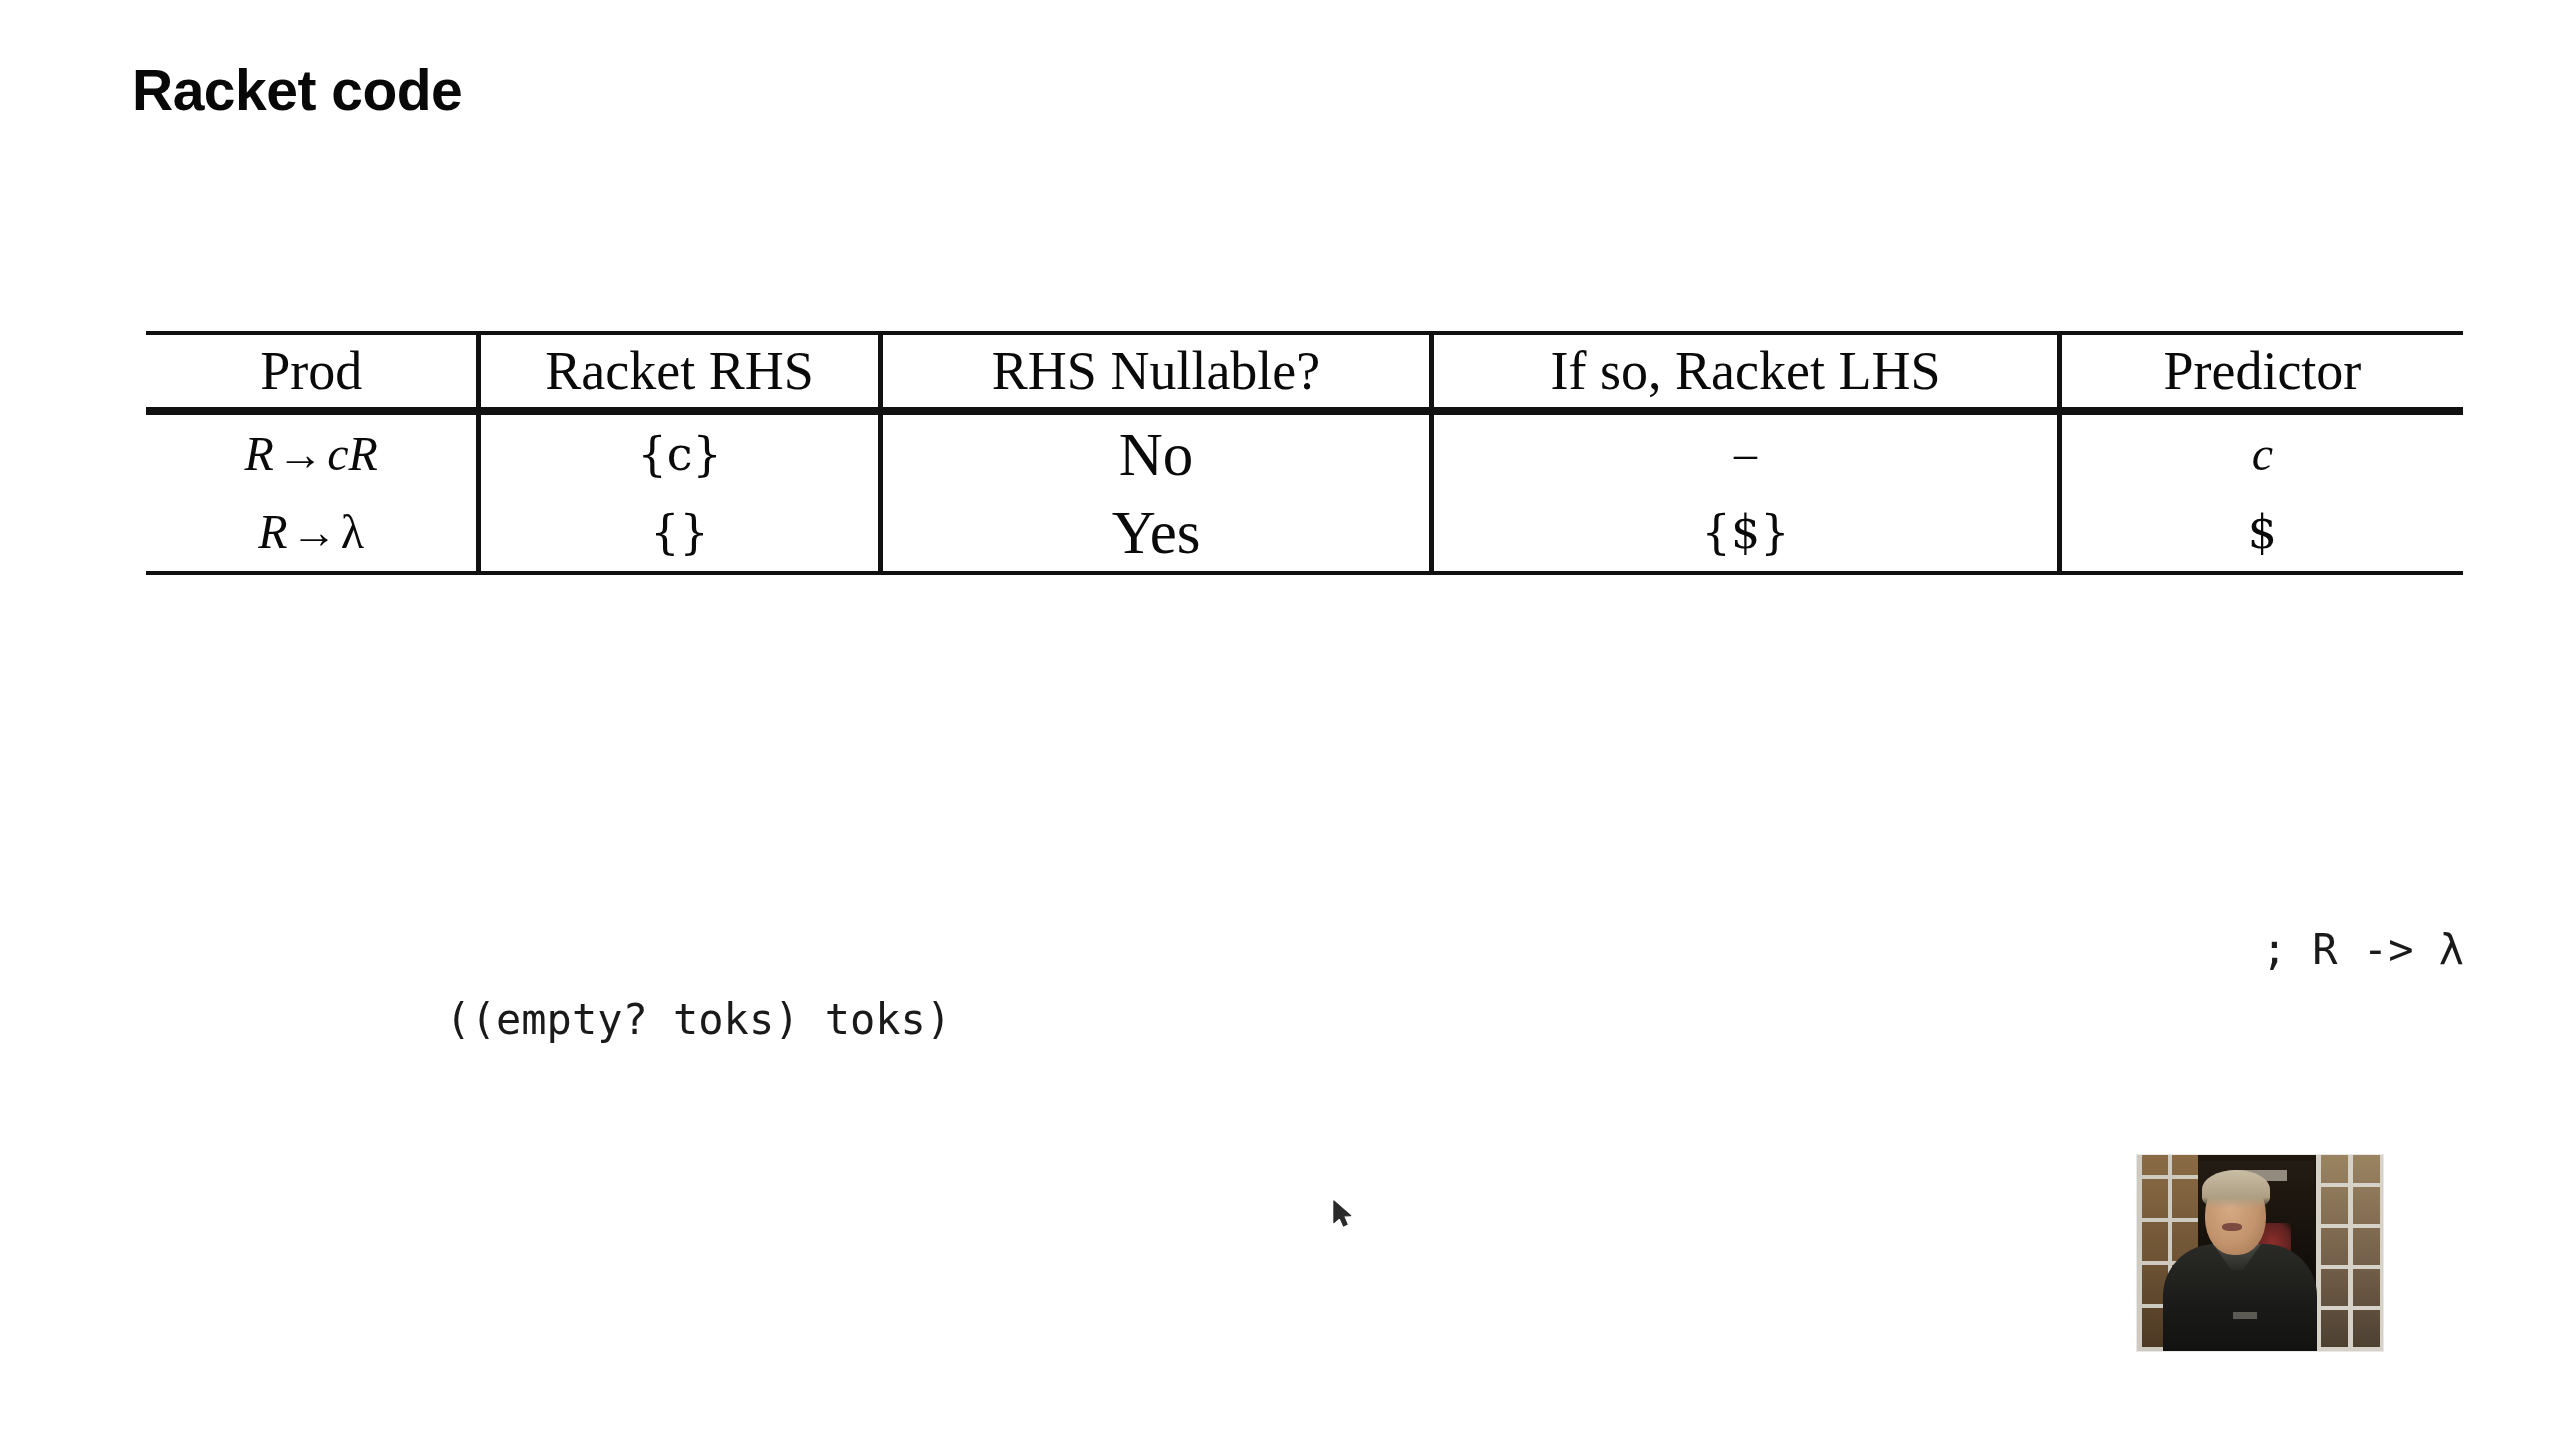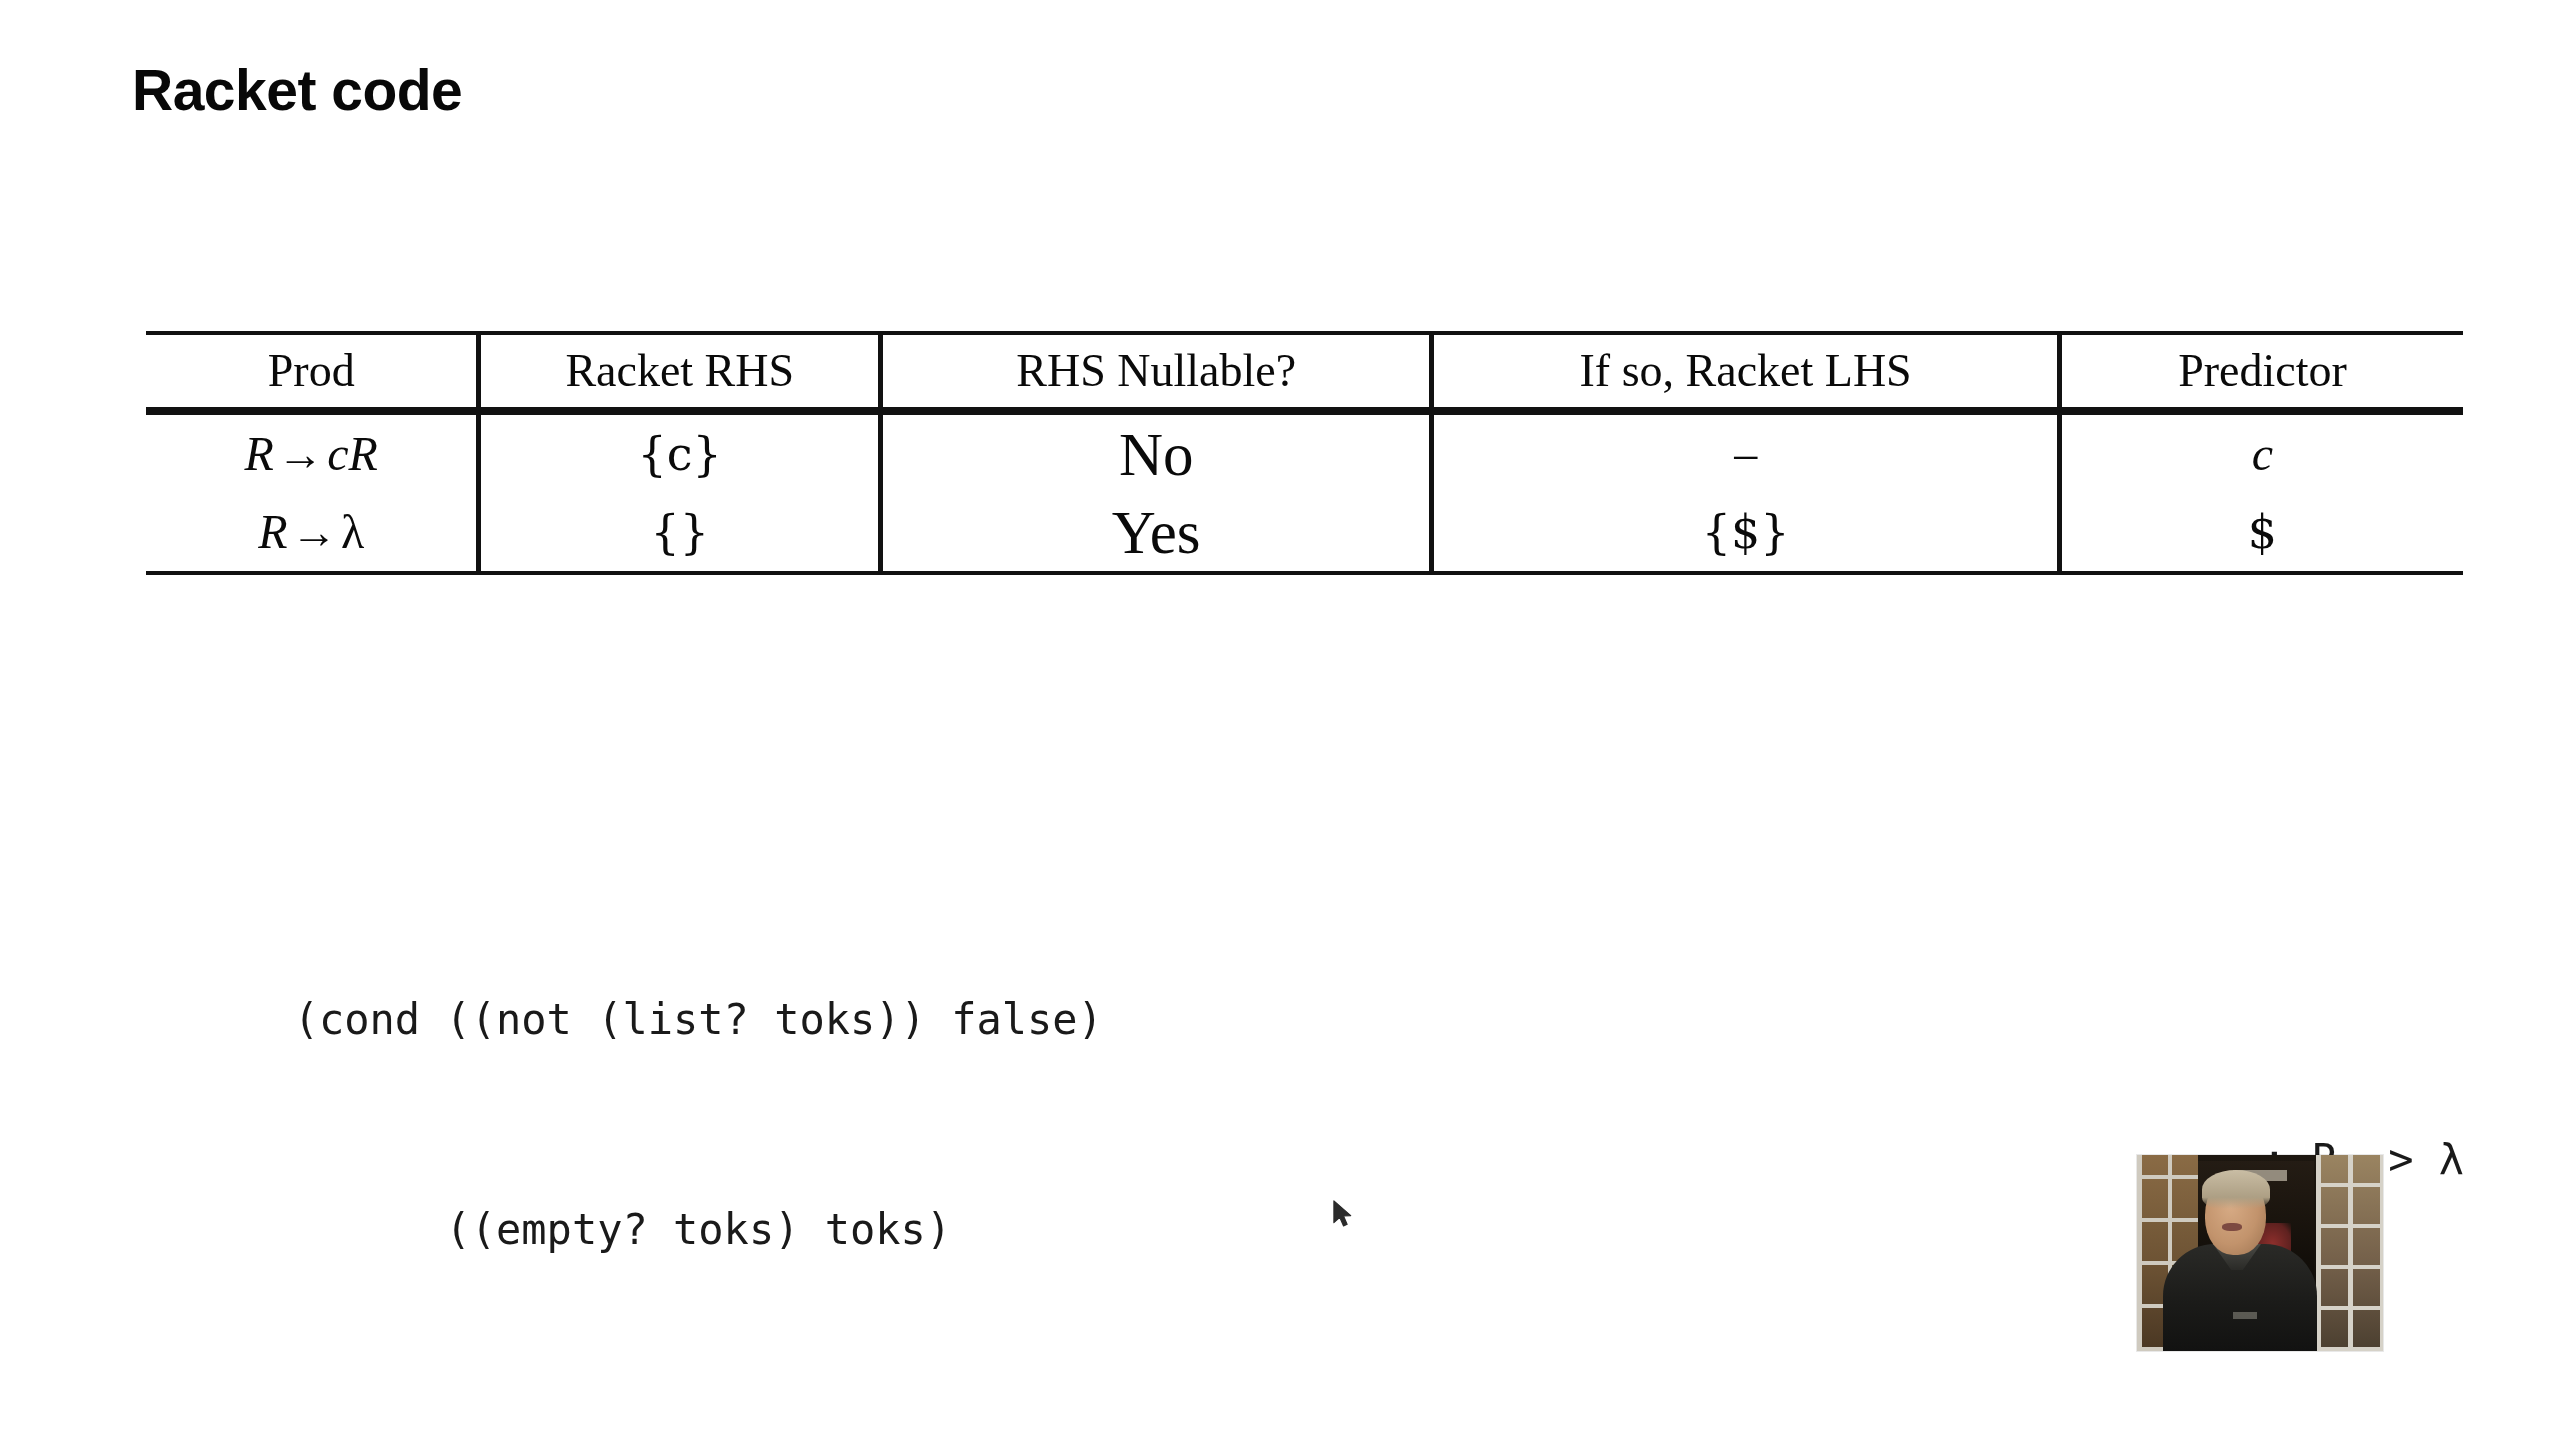--- a/index.html
+++ b/index.html
@@ -44,21 +44,21 @@
     margin: 0;
     text-align: center;
     vertical-align: middle;
     font-weight: normal;
     background: #ffffff;
   }
 
   
   .thead-row th {
     height: 72px;
-    font-size: 46px;
+    font-size: 54px;
     line-height: 1;
     border-top: 4.6px solid #111111;
     border-bottom: 8.3px solid #111111;
   }
   
   .vsep-l { border-left: 5.6px solid #111111; }
 
   
   .tbody-row td {
     height: 78px;
@@ -264,24 +264,20 @@
       </td>
       <td class="vsep-l">
         <span class="mathset">$</span>
       </td>
     </tr>
   </tbody>
 </table>
 
 <div id="code-block">
   <div class="code-line">
-    <span>  (cond ((not (list? toks)) false)</span>
-    <span class="code-comment"></span>
-  </div>
-  <div class="code-line">
     <span>        ((empty? toks) toks)</span>
     <span class="code-comment">; R -&gt; λ</span>
   </div>
   
   
 </div>
 
 <div id="webcam-overlay">
   <div class="wc-layer wc-wall"></div>
   <div class="wc-layer wc-doorway"></div>

